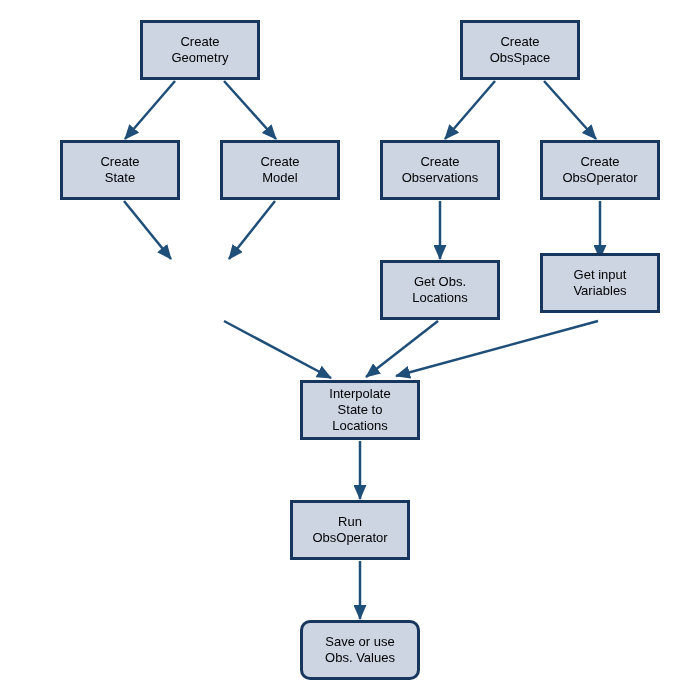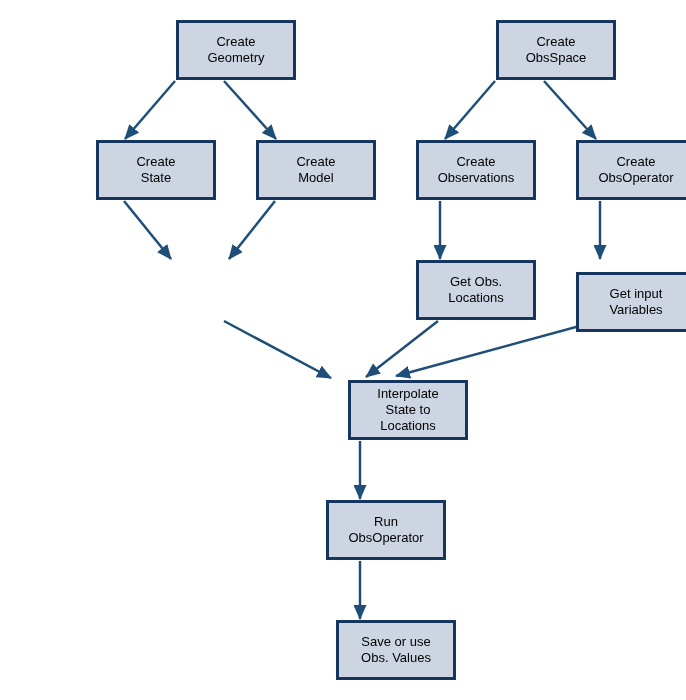--- a/index.html
+++ b/index.html
@@ -27,21 +27,20 @@
     position: absolute;
     box-sizing: border-box;
     width: 120px;
     height: 60px;
     background: #CDD4E2;
     border: 3px solid #17365D;
     display: flex;
     align-items: center;
     justify-content: center;
     text-align: center;
-    margin-left: 36px;
   }
   .node-label {
     display: block;
     white-space: pre-line;
     font-size: 13px;
     line-height: 16px;
     color: #000000;
   }
 </style>
 </head>
@@ -101,34 +100,34 @@
     <span class="node-label">Create
 ObsOperator</span>
   </div>
 
 
   <div class="node" style="left:380px; top:260px;">
     <span class="node-label">Get Obs.
 Locations</span>
   </div>
 
-  <div class="node" style="left:540px; top:272px;">
+  <div class="node" style="left:540px; top:253px;">
     <span class="node-label">Get input
 Variables</span>
   </div>
 
-  <div class="node" style="left:312px; top:380px;">
+  <div class="node" style="left:300px; top:380px;">
     <span class="node-label">Interpolate
 State to
 Locations</span>
   </div>
 
   <div class="node" style="left:290px; top:500px;">
     <span class="node-label">Run
 ObsOperator</span>
   </div>
 
-  <div class="node" style="left:300px; top:620px;">
+  <div class="node" style="left:300px; top:620px;border-radius:10px;">
     <span class="node-label">Save or use
 Obs. Values</span>
   </div>
 
 </div>
 
 </body></html>

